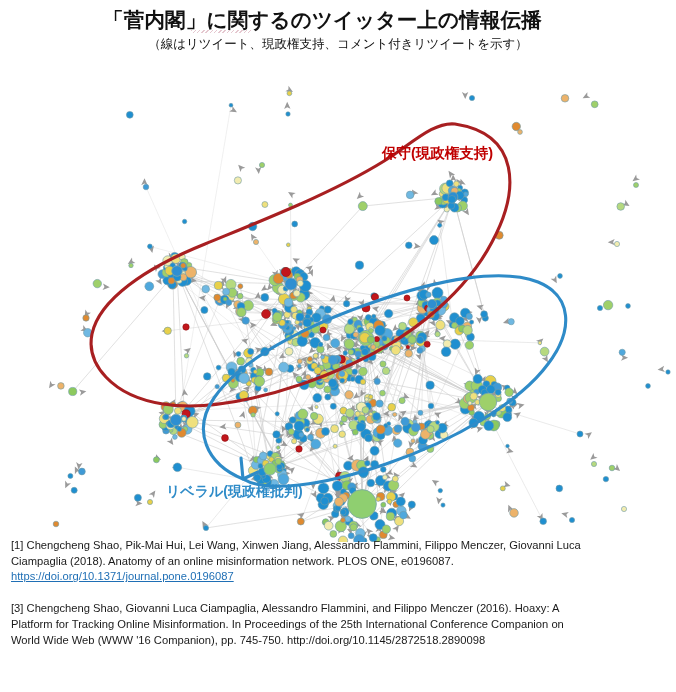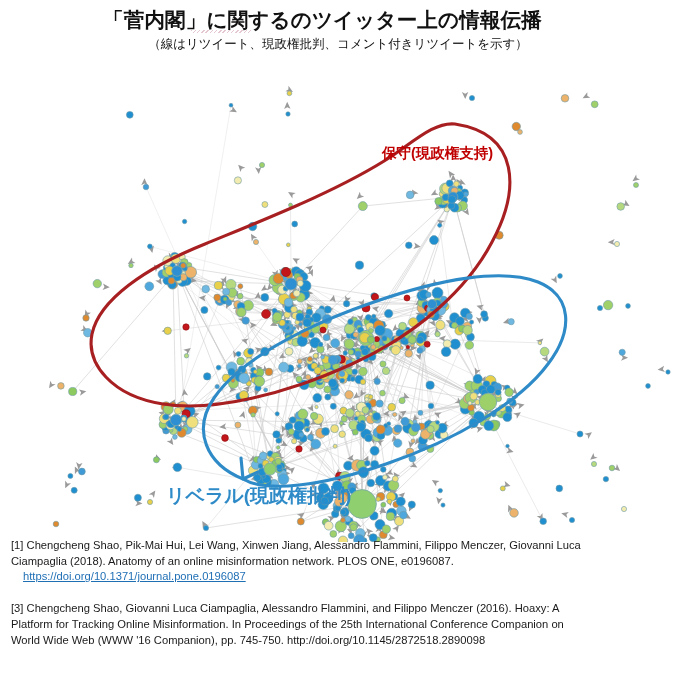--- a/index.html
+++ b/index.html
@@ -40,43 +40,43 @@
   .graph-svg{display:block;width:676px;height:470px;}
 
   
   .cluster-label{
     position:absolute;font-weight:bold;white-space:nowrap;
   }
   .label-conservative{
     left:382px;top:72px;font-size:14.5px;color:#c00000;
   }
   .label-liberal{
-    left:166px;top:483px;font-size:19px;color:#2e8bc8;
+    left:166px;top:483px;font-size:14px;color:#2e8bc8;
   }
 
   
   .refs{
     position:absolute;left:0;top:538px;width:595px;height:154px;
     padding:0 11px;box-sizing:border-box;
     font-size:11.2px;line-height:15.6px;color:#1a1a1a;
   }
   .ref{margin:0 0 0.5px 0;}
   .ref-link{
-    color:#1f6fb5;text-decoration:underline;display:inline-block;margin-left:12px;
+    color:#1f6fb5;text-decoration:underline;display:inline-block;
   }
 </style>
 </head>
 <body>
 
 <div id="root">
 
   <div class="header">
     <div class="title">「菅内閣」に関するのツイッター上の情報伝播</div>
     <div class="title-squiggle"></div>
-    <div class="subtitle">（線はリツイート、現政権批判、コメント付きリツイートを示す）</div>
+    <div class="subtitle">（線はリツイート、現政権支持、コメント付きリツイートを示す）</div>
   </div>
 
   <div class="graph-wrap">
     <svg class="graph-svg" viewBox="0 0 676 470">
       <defs>
         <g id="arw">
           <path d="M0,0 L7,3.2 L0,6.4 L1.7,3.2 Z" fill="#9a9a9a"></path>
         </g>
       </defs>
 

